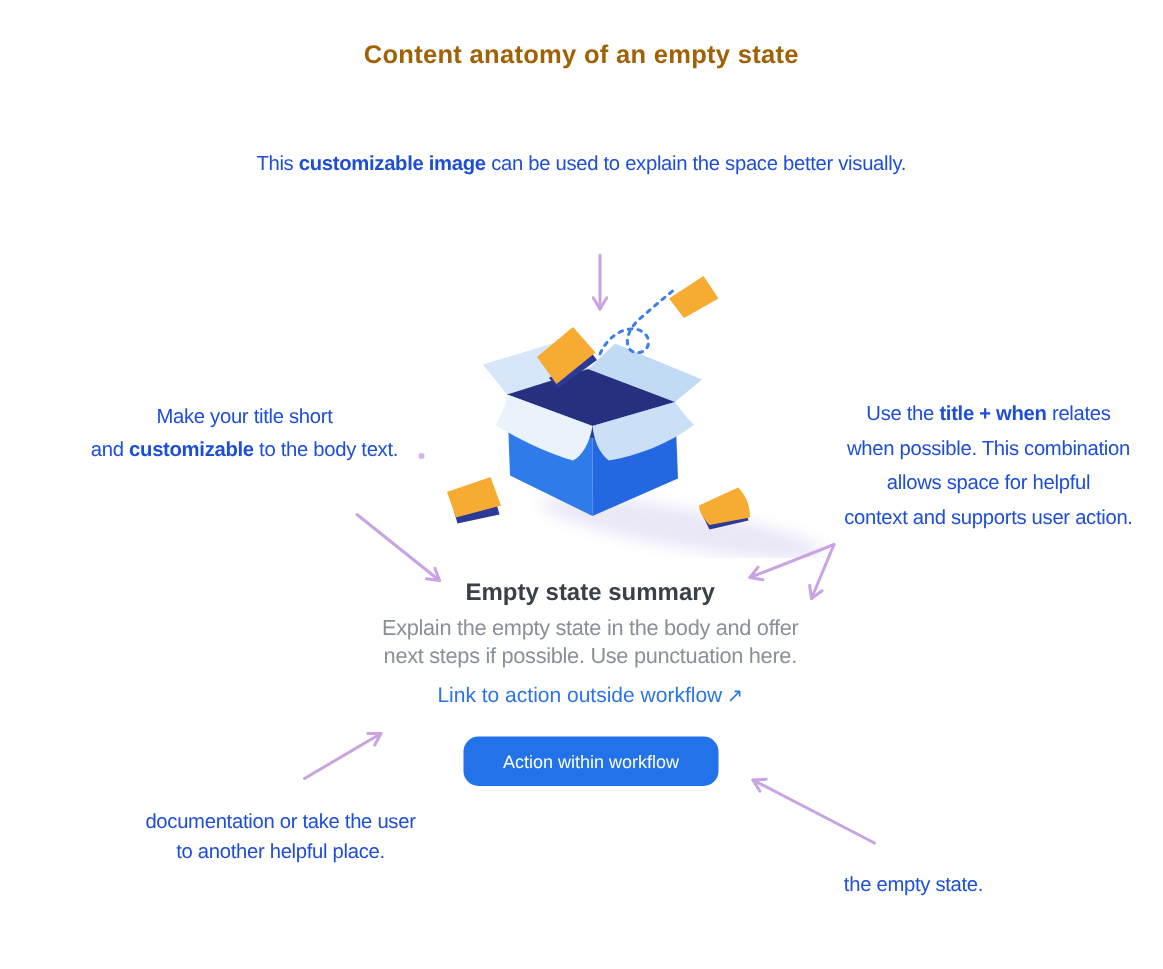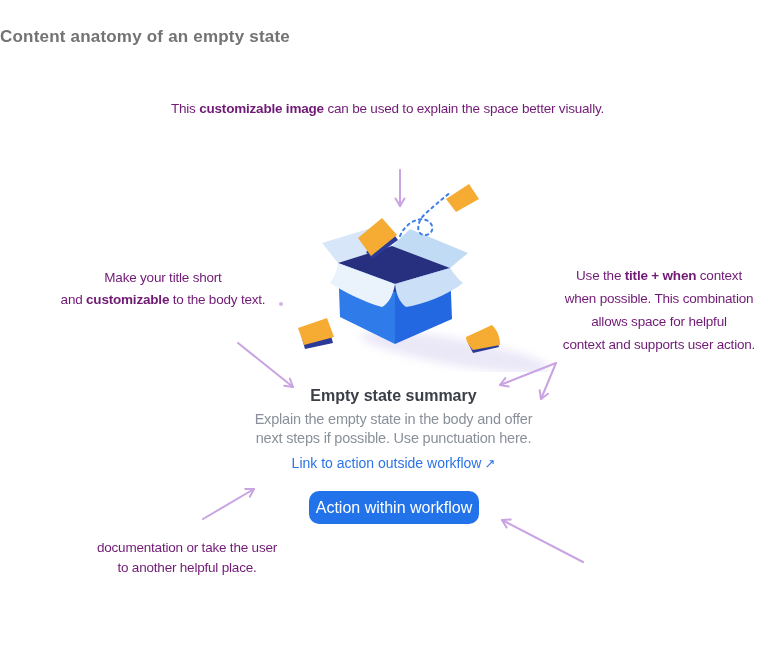--- a/index.html
+++ b/index.html
@@ -4,26 +4,26 @@
 <style>
   html,body{margin:0;padding:0;}
   body{
     width:775px;height:646px;position:relative;background:#ffffff;
     font-family:"Liberation Sans","DejaVu Sans",sans-serif;
     overflow:hidden;
   }
   .abs{position:absolute;}
   
   .page-title{
-    left:0;right:0;top:27px;
-    font-size:17px;font-weight:700;color:#737373;letter-spacing:.2px;
+    left:0;right:0;top:27px;text-align:center;
+    font-size:17px;font-weight:700;color:#a16207;letter-spacing:.2px;
   }
   
   .note{
-    color:#701a75;font-size:13.5px;letter-spacing:-.2px;text-align:center;line-height:22px;
+    color:#1d4ed8;font-size:13.5px;letter-spacing:-.2px;text-align:center;line-height:22px;
   }
   .note b{font-weight:700;}
   .note-image{left:0;right:0;top:98px;}
   .note-title{left:22px;width:282px;top:267px;}
   .note-body{left:539px;width:240px;top:264px;line-height:23px;}
   .note-link{left:47px;width:280px;top:538px;line-height:20px;}
   .note-cta{left:469px;width:280px;top:580px;line-height:20px;}
   
   .es-heading{
     left:0;right:-12px;top:387px;text-align:center;
@@ -34,53 +34,54 @@
     font-size:14.5px;color:#8A9099;letter-spacing:-.2px;line-height:19px;
   }
   .es-link{
     left:0;right:-12px;top:455px;text-align:center;
     font-size:14px;color:#2B73E8;cursor:pointer;
   }
   .es-link .ext{font-size:13px;margin-left:3px;}
   .es-button{
     left:309px;top:491px;width:170px;height:33px;
     background:#2272EA;border:none;border-radius:10px;
-    color:#ffffff;font-size:16px;font-family:inherit;
+    color:#ffffff;font-size:12px;font-family:inherit;
     display:flex;align-items:center;justify-content:center;cursor:pointer;
   }
   .overlay{left:0;top:0;pointer-events:none;}
   .illus{left:270px;top:176px;}
 </style>
 </head>
 <body>
 
 <div class="abs page-title">Content anatomy of an empty state</div>
 
 <div class="abs note note-image">
   <div><span>This </span><b>customizable image</b><span> can be used to explain the space better visually.</span></div>
 </div>
 
 <div class="abs note note-title">
   <div>Make your title short</div>
   <div><span>and </span><b>customizable</b><span> to the body text.</span></div>
 </div>
 
 <div class="abs note note-body">
-  <div><span>Use the </span><b>title + when</b><span> context</span></div>
+  <div><span>Use the </span><b>title + when</b><span> relates</span></div>
   <div>when possible. This combination</div>
   <div>allows space for helpful</div>
   <div>context and supports user action.</div>
 </div>
 
 <div class="abs note note-link">
   <div>documentation or take the user</div>
   <div>to another helpful place.</div>
 </div>
 
 <div class="abs note note-cta">
+  <div>the empty state.</div>
 </div>
 
 <div class="abs es-heading">Empty state summary</div>
 
 <div class="abs es-body">
   <div>Explain the empty state in the body and offer</div>
   <div>next steps if possible. Use punctuation here.</div>
 </div>
 
 <div class="abs es-link">

